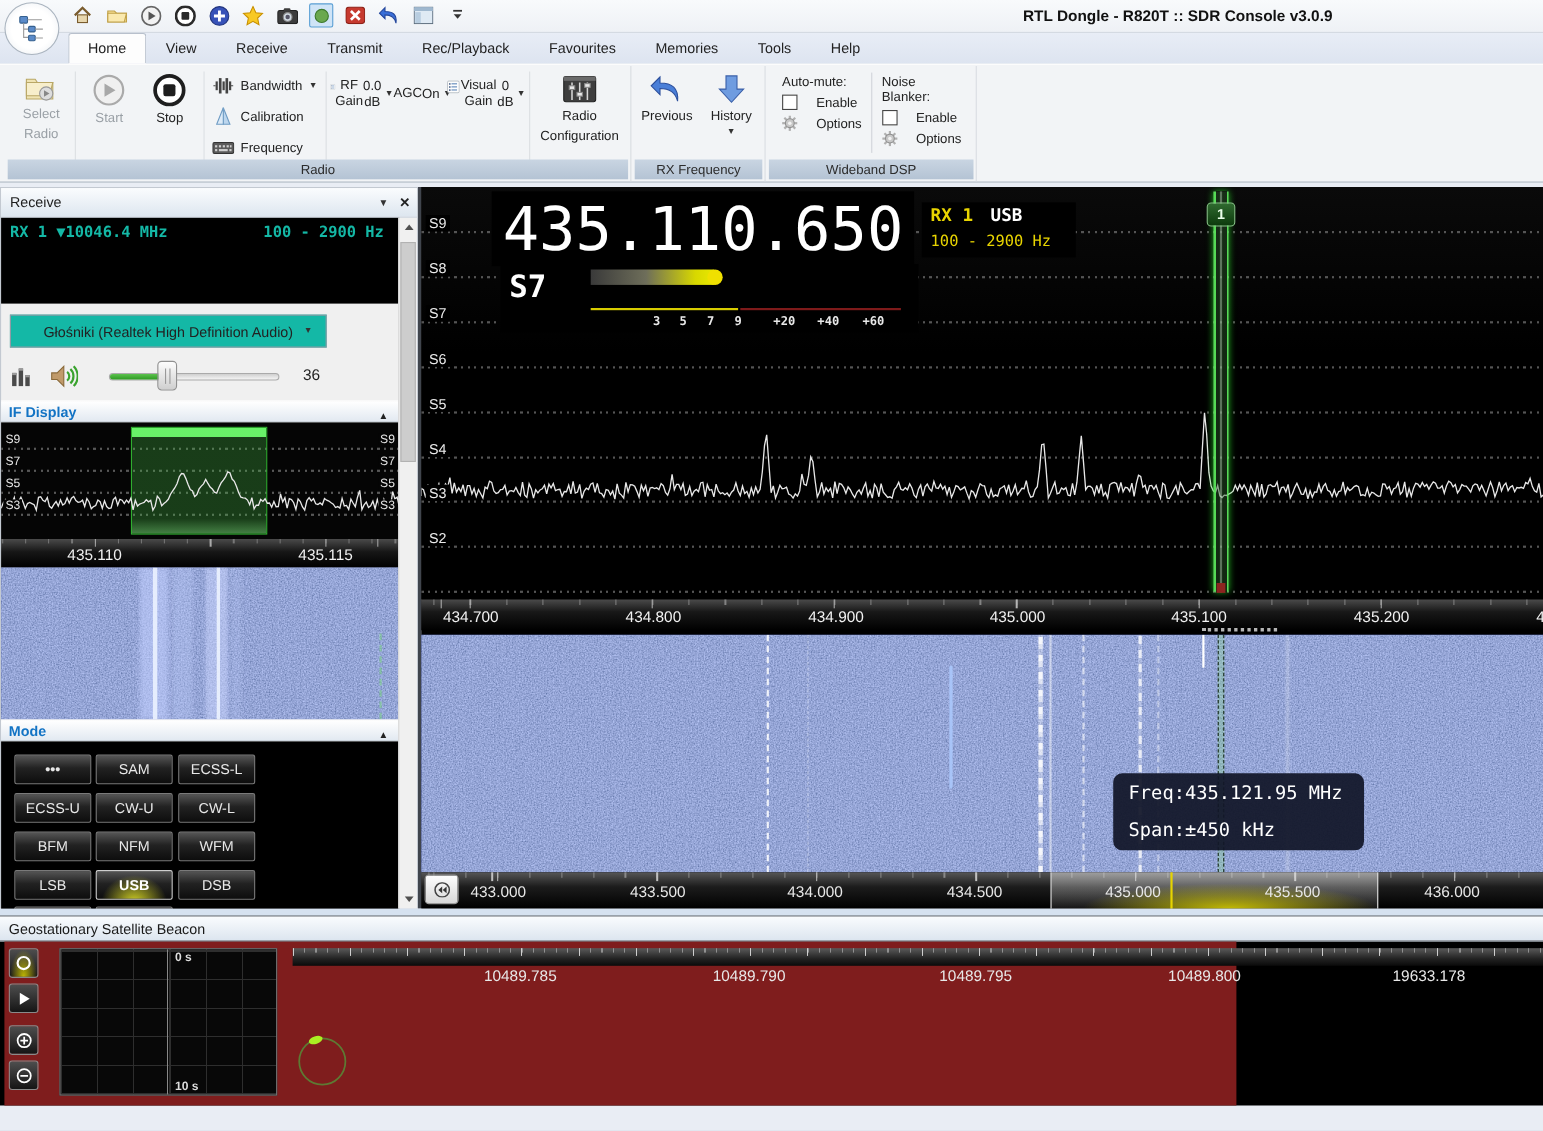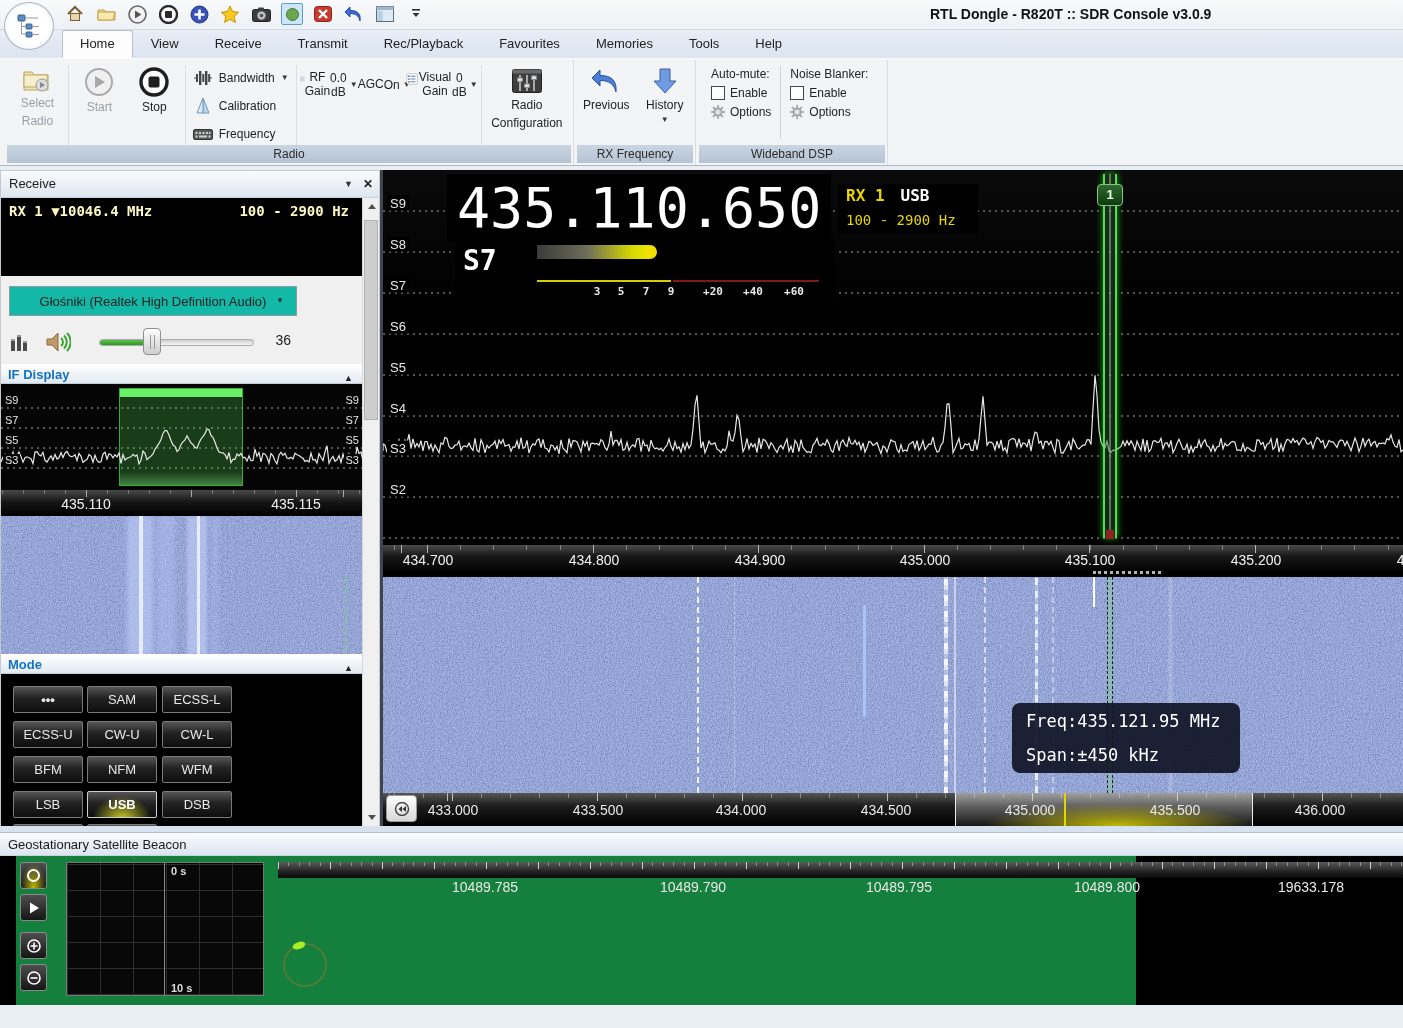--- a/index.html
+++ b/index.html
@@ -29,30 +29,30 @@
 .bigbtn{width:56px;display:flex;flex-direction:column;align-items:center;padding-top:5px;font-size:12px;color:#222;text-align:center;line-height:15px;gap:3px}
 .bigbtn.disabled{color:#9aa0a6}
 .vsep{width:1px;background:#dcdfe3;align-self:stretch;margin:3px 3px}
 .stackcol{display:flex;flex-direction:column;padding:2px 4px;gap:1px}
 .stackrow{display:flex;align-items:center;gap:6px;height:27px;font-size:12px;color:#222}
 .dropcol{width:58px;display:flex;flex-direction:row;align-items:center;font-size:12px;color:#222;padding-top:6px;text-align:center}
 .dropcol .ic{margin-bottom:9px}
 .dval{display:flex;align-items:center;gap:3px;margin-top:2px}
 .caret{font-size:8px;color:#333;line-height:8px}
 .wcol{display:flex;flex-direction:column;gap:5px;padding:5px 9px;font-size:12px;color:#222}
-.chkrow{display:flex;align-items:center;gap:5px}
+.chkrow{display:flex;align-items:center;gap:17px}
 .chk{width:14px;height:14px;background:#fff;border:1px solid #444}
 .wsep{width:1px;background:#d0d4d9;align-self:stretch;margin:4px 0}
 
 
 .leftpanel{position:absolute;left:0;top:170px;width:380px;height:656px;background:#f0f0f0;border:1px solid #c3c9d1}
 .lp-header{position:absolute;left:0;top:0;width:378px;height:27px;background:linear-gradient(#fafcfe,#dde6ef);border-bottom:1px solid #c9d2dc;font-size:13px;color:#1c1c1c;line-height:26px;padding-left:8px}
 .lp-hicons{position:absolute;right:6px;top:0;height:26px;display:flex;align-items:center;gap:10px;font-size:12px;color:#222}
 .freqbox{position:absolute;left:0;top:27px;width:362px;height:78px;background:#000}
-.freqrow1{position:absolute;left:8px;top:5px;width:348px;font-size:14px;font-weight:bold;color:#fef9c3;display:flex;justify-content:space-between;padding-right:8px}
+.freqrow1{position:absolute;left:8px;top:5px;width:348px;font-size:14px;font-weight:bold;color:#14b8a6;display:flex;justify-content:space-between;padding-right:8px}
 .freqrow2{position:absolute;left:6px;top:24px;font-size:33px;color:#f2f2f2;letter-spacing:1px}
 .freqrow2 .dim{color:#4e4e4e}
 .combo{position:absolute;left:8px;top:115px;width:288px;height:30px;background:#14b8a6;border:1px solid #8f9aa5;display:flex;align-items:center;justify-content:center;font-size:13px;color:#222}
 .combo .caret{position:absolute;right:12px}
 .volrow{position:absolute;left:0;top:155px;width:362px;height:32px}
 .vtrack{position:absolute;left:98px;top:13px;width:155px;height:7px;background:linear-gradient(#cfcfcf,#f5f5f5);border:1px solid #aaa;border-radius:4px}
 .vfill{position:absolute;left:0;top:0;height:5px;width:48px;background:linear-gradient(#5cc24e,#2e9b22);border-radius:4px}
 .vthumb{position:absolute;left:142px;top:2px;width:18px;height:27px;background:linear-gradient(#fdfdfd,#cfcfcf);border:1px solid #909090;border-radius:4px}
 .vthumb::after{content:"";position:absolute;left:6px;top:6px;width:1px;height:14px;background:#999;box-shadow:4px 0 0 #999}
 .vval{position:absolute;right:72px;top:6px;font-size:14px;color:#222}
@@ -115,21 +115,21 @@
 .wfaxis .hl{position:absolute;left:572px;top:0;width:298px;height:100%;background:linear-gradient(rgba(230,230,230,.5),rgba(120,120,120,.18));border-left:1px solid #eee;border-right:1px solid #eee}
 .wfaxis .glow{position:absolute;left:600px;top:10px;width:270px;height:23px;background:radial-gradient(ellipse at 50% 100%,rgba(225,215,0,.85),rgba(225,215,0,0) 70%)}
 .wfaxis .yline{position:absolute;left:681px;top:0;width:2px;height:100%;background:#e6d400}
 .wfaxis span{position:absolute;top:9px;transform:translateX(-50%);font-size:14px;color:#e8e8e8;z-index:2}
 .wfbtn{position:absolute;left:3px;top:2px;width:31px;height:27px;background:linear-gradient(#fdfdfd,#d8d8d8);border:1px solid #9a9a9a;border-radius:4px;display:flex;align-items:center;justify-content:center;z-index:3}
 
 
 .splitter{position:absolute;left:0;top:826px;width:1403px;height:6px;background:#d6e2f0}
 .beacon{position:absolute;left:0;top:832px;width:1403px;height:173px;background:#000}
 .b-header{position:absolute;left:0;top:0;width:1403px;height:24px;background:linear-gradient(#fafcfe,#dce5ef);border-top:1px solid #b5bfca;border-bottom:1px solid #c9d2dc;font-size:13px;color:#1a1a1a;line-height:23px;padding-left:8px}
-.b-content{position:absolute;left:16px;top:24px;width:1120px;height:149px;background:#15803d}
+.b-content{position:absolute;left:4px;top:24px;width:1120px;height:149px;background:#7f1d1d}
 .bbtn{position:absolute;left:4px;width:27px;height:27px;background:linear-gradient(#4e4e4e,#151515);border:1px solid #8a8a8a;border-radius:3px;display:flex;align-items:center;justify-content:center}
 .bbtn.active{background:radial-gradient(ellipse at 50% 100%,rgba(210,200,0,.9),rgba(210,200,0,0) 70%),linear-gradient(#4e4e4e,#151515)}
 .bgrid{position:absolute;left:50px;top:6px;width:198px;height:134px;border:1px solid #777;background-color:#080808;
  background-image:linear-gradient(90deg,transparent 0 97px,#888 97px 98px,transparent 98px),repeating-linear-gradient(90deg,#2e2e2e 0 1px,transparent 1px 33px),repeating-linear-gradient(0deg,#2e2e2e 0 1px,transparent 1px 26px)}
 .bgrid .t0{position:absolute;left:104px;top:2px;font-size:11px;font-weight:bold;color:#ddd}
 .bgrid .t10{position:absolute;left:104px;bottom:1px;font-size:11px;font-weight:bold;color:#ddd}
 .bruler{position:absolute;left:262px;top:6px;width:1141px;height:16px;
  background-image:repeating-linear-gradient(90deg,#cfcfcf 0 1px,transparent 1px 52px),repeating-linear-gradient(90deg,#909090 0 1px,transparent 1px 10.4px),linear-gradient(#5a5a5a,#222 60%,#0a0a0a);
  background-size:100% 7px,100% 4px,100% 100%;background-position:0 0,0 0,0 0;background-repeat:repeat-x,repeat-x,no-repeat}
 .blabel{position:absolute;top:23px;transform:translateX(-50%);font-size:14px;color:#e8e8e8;font-family:"Liberation Sans",sans-serif}

